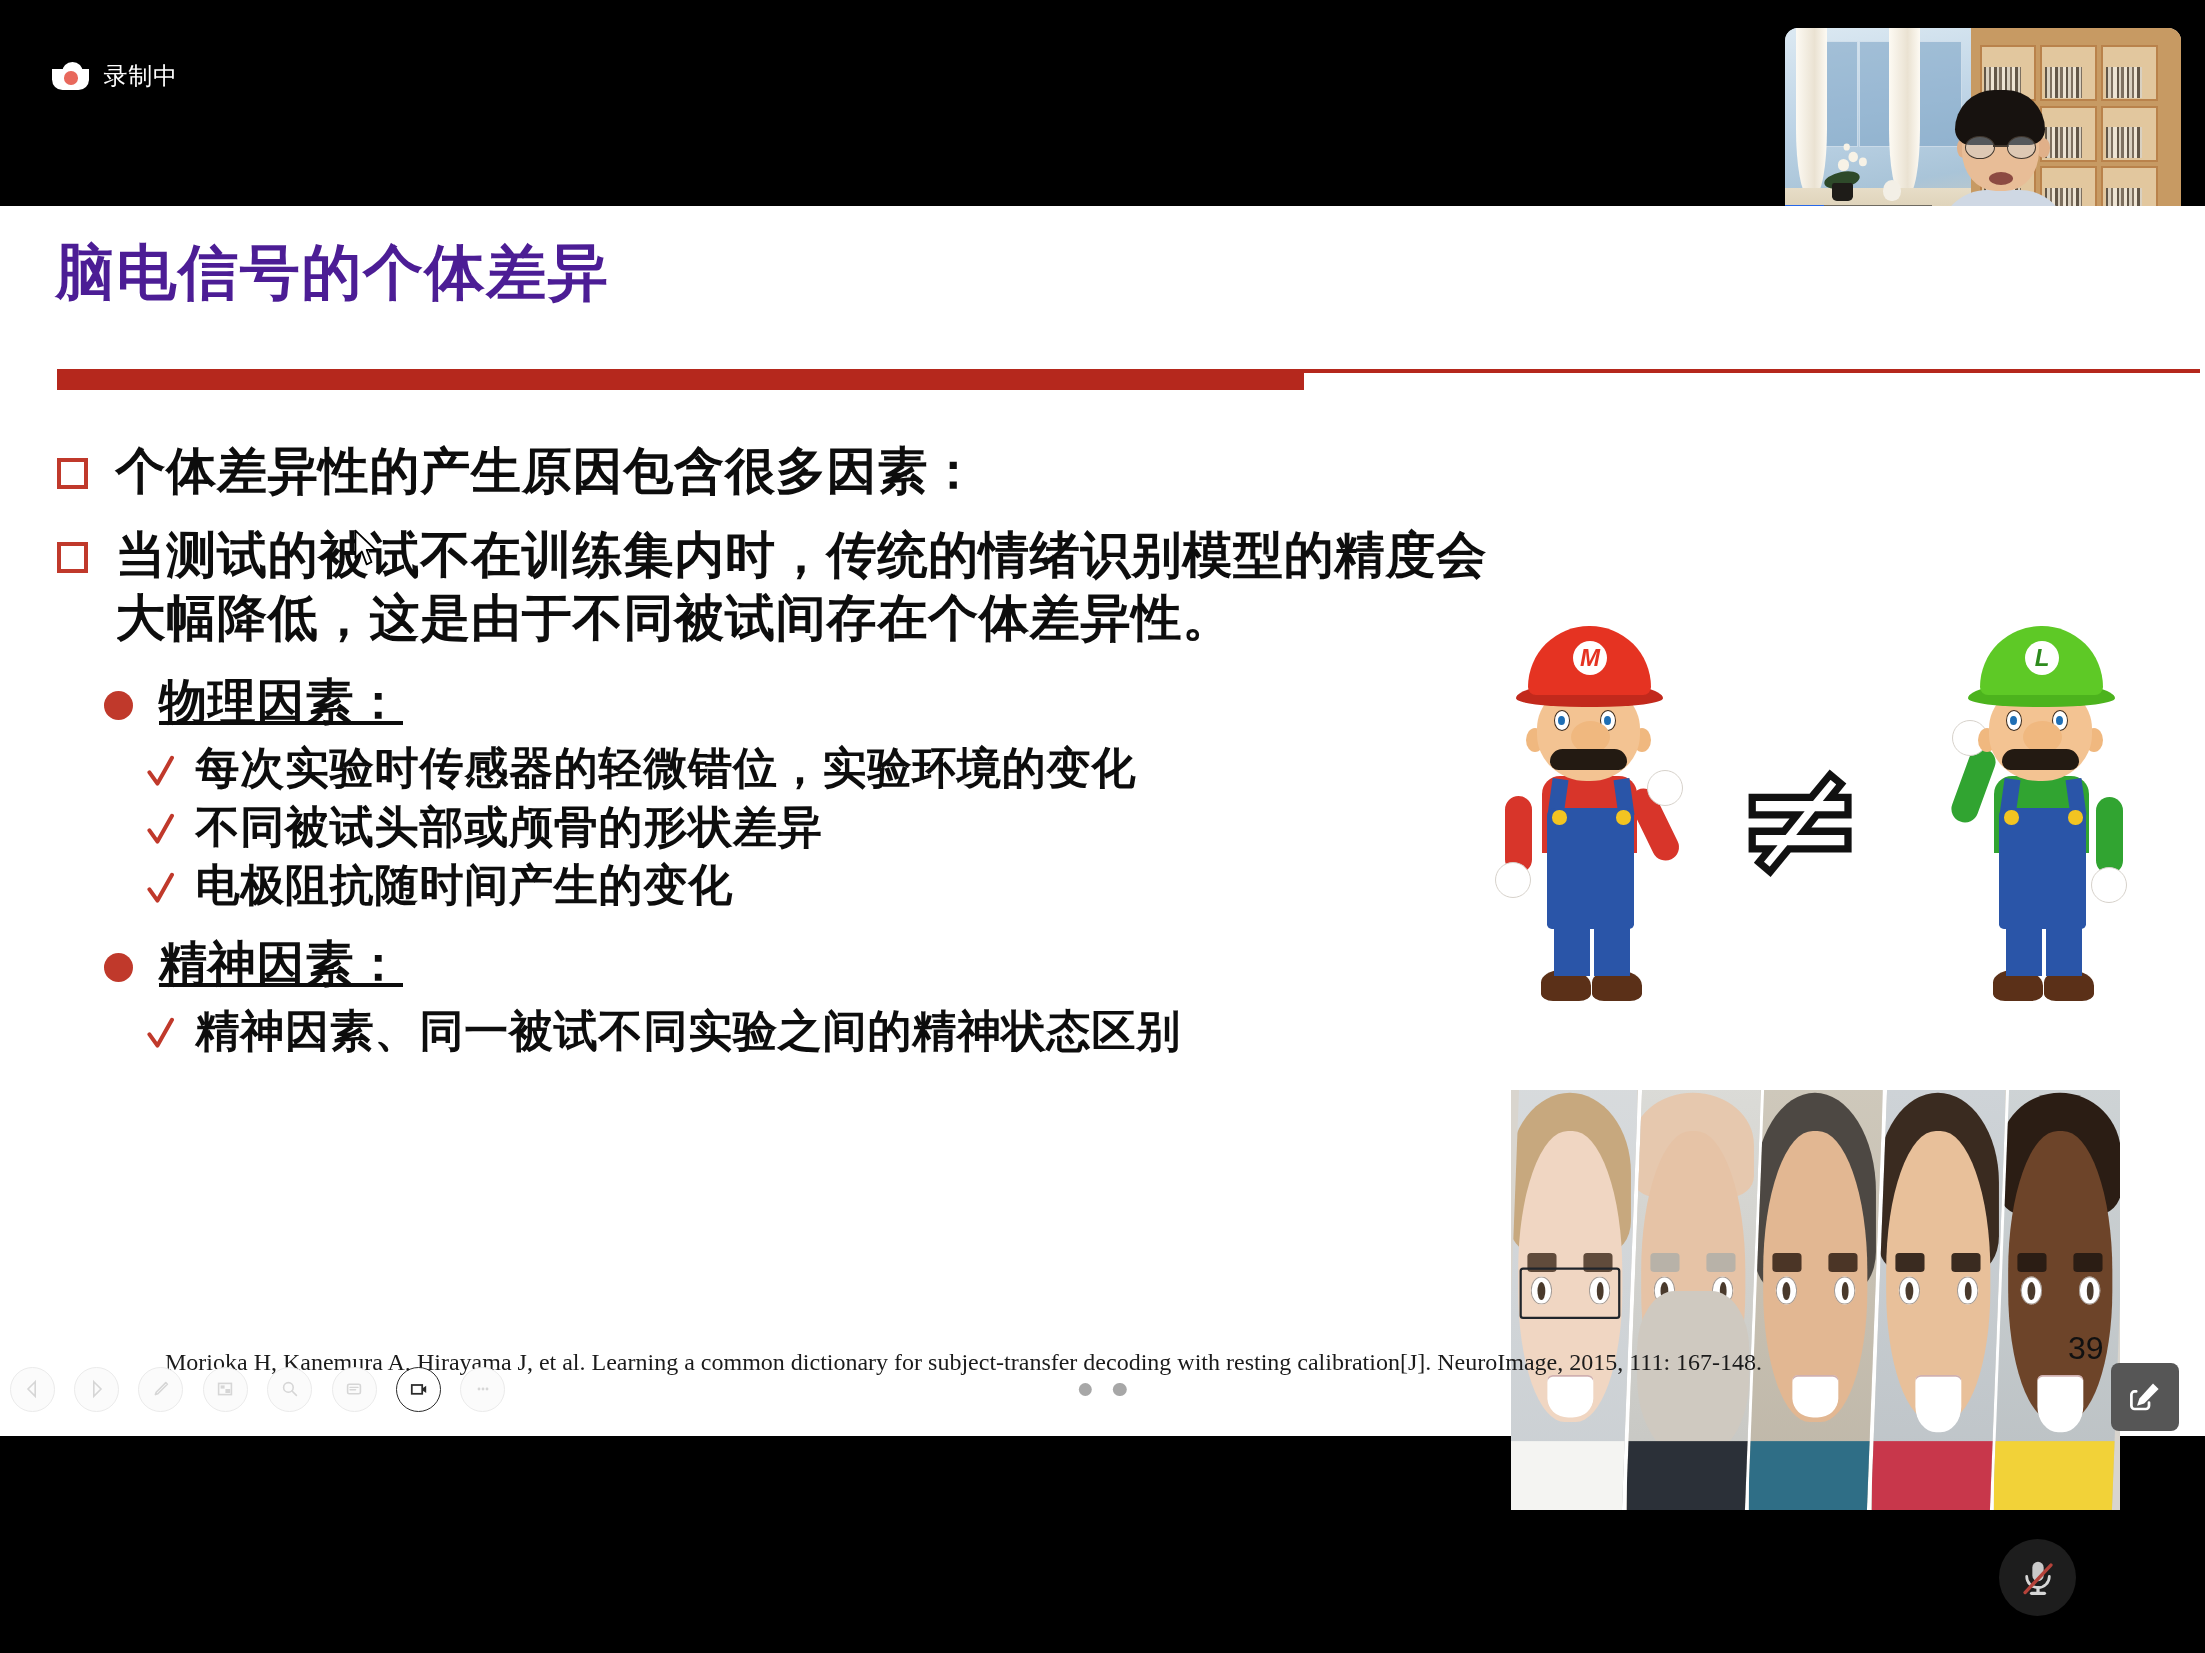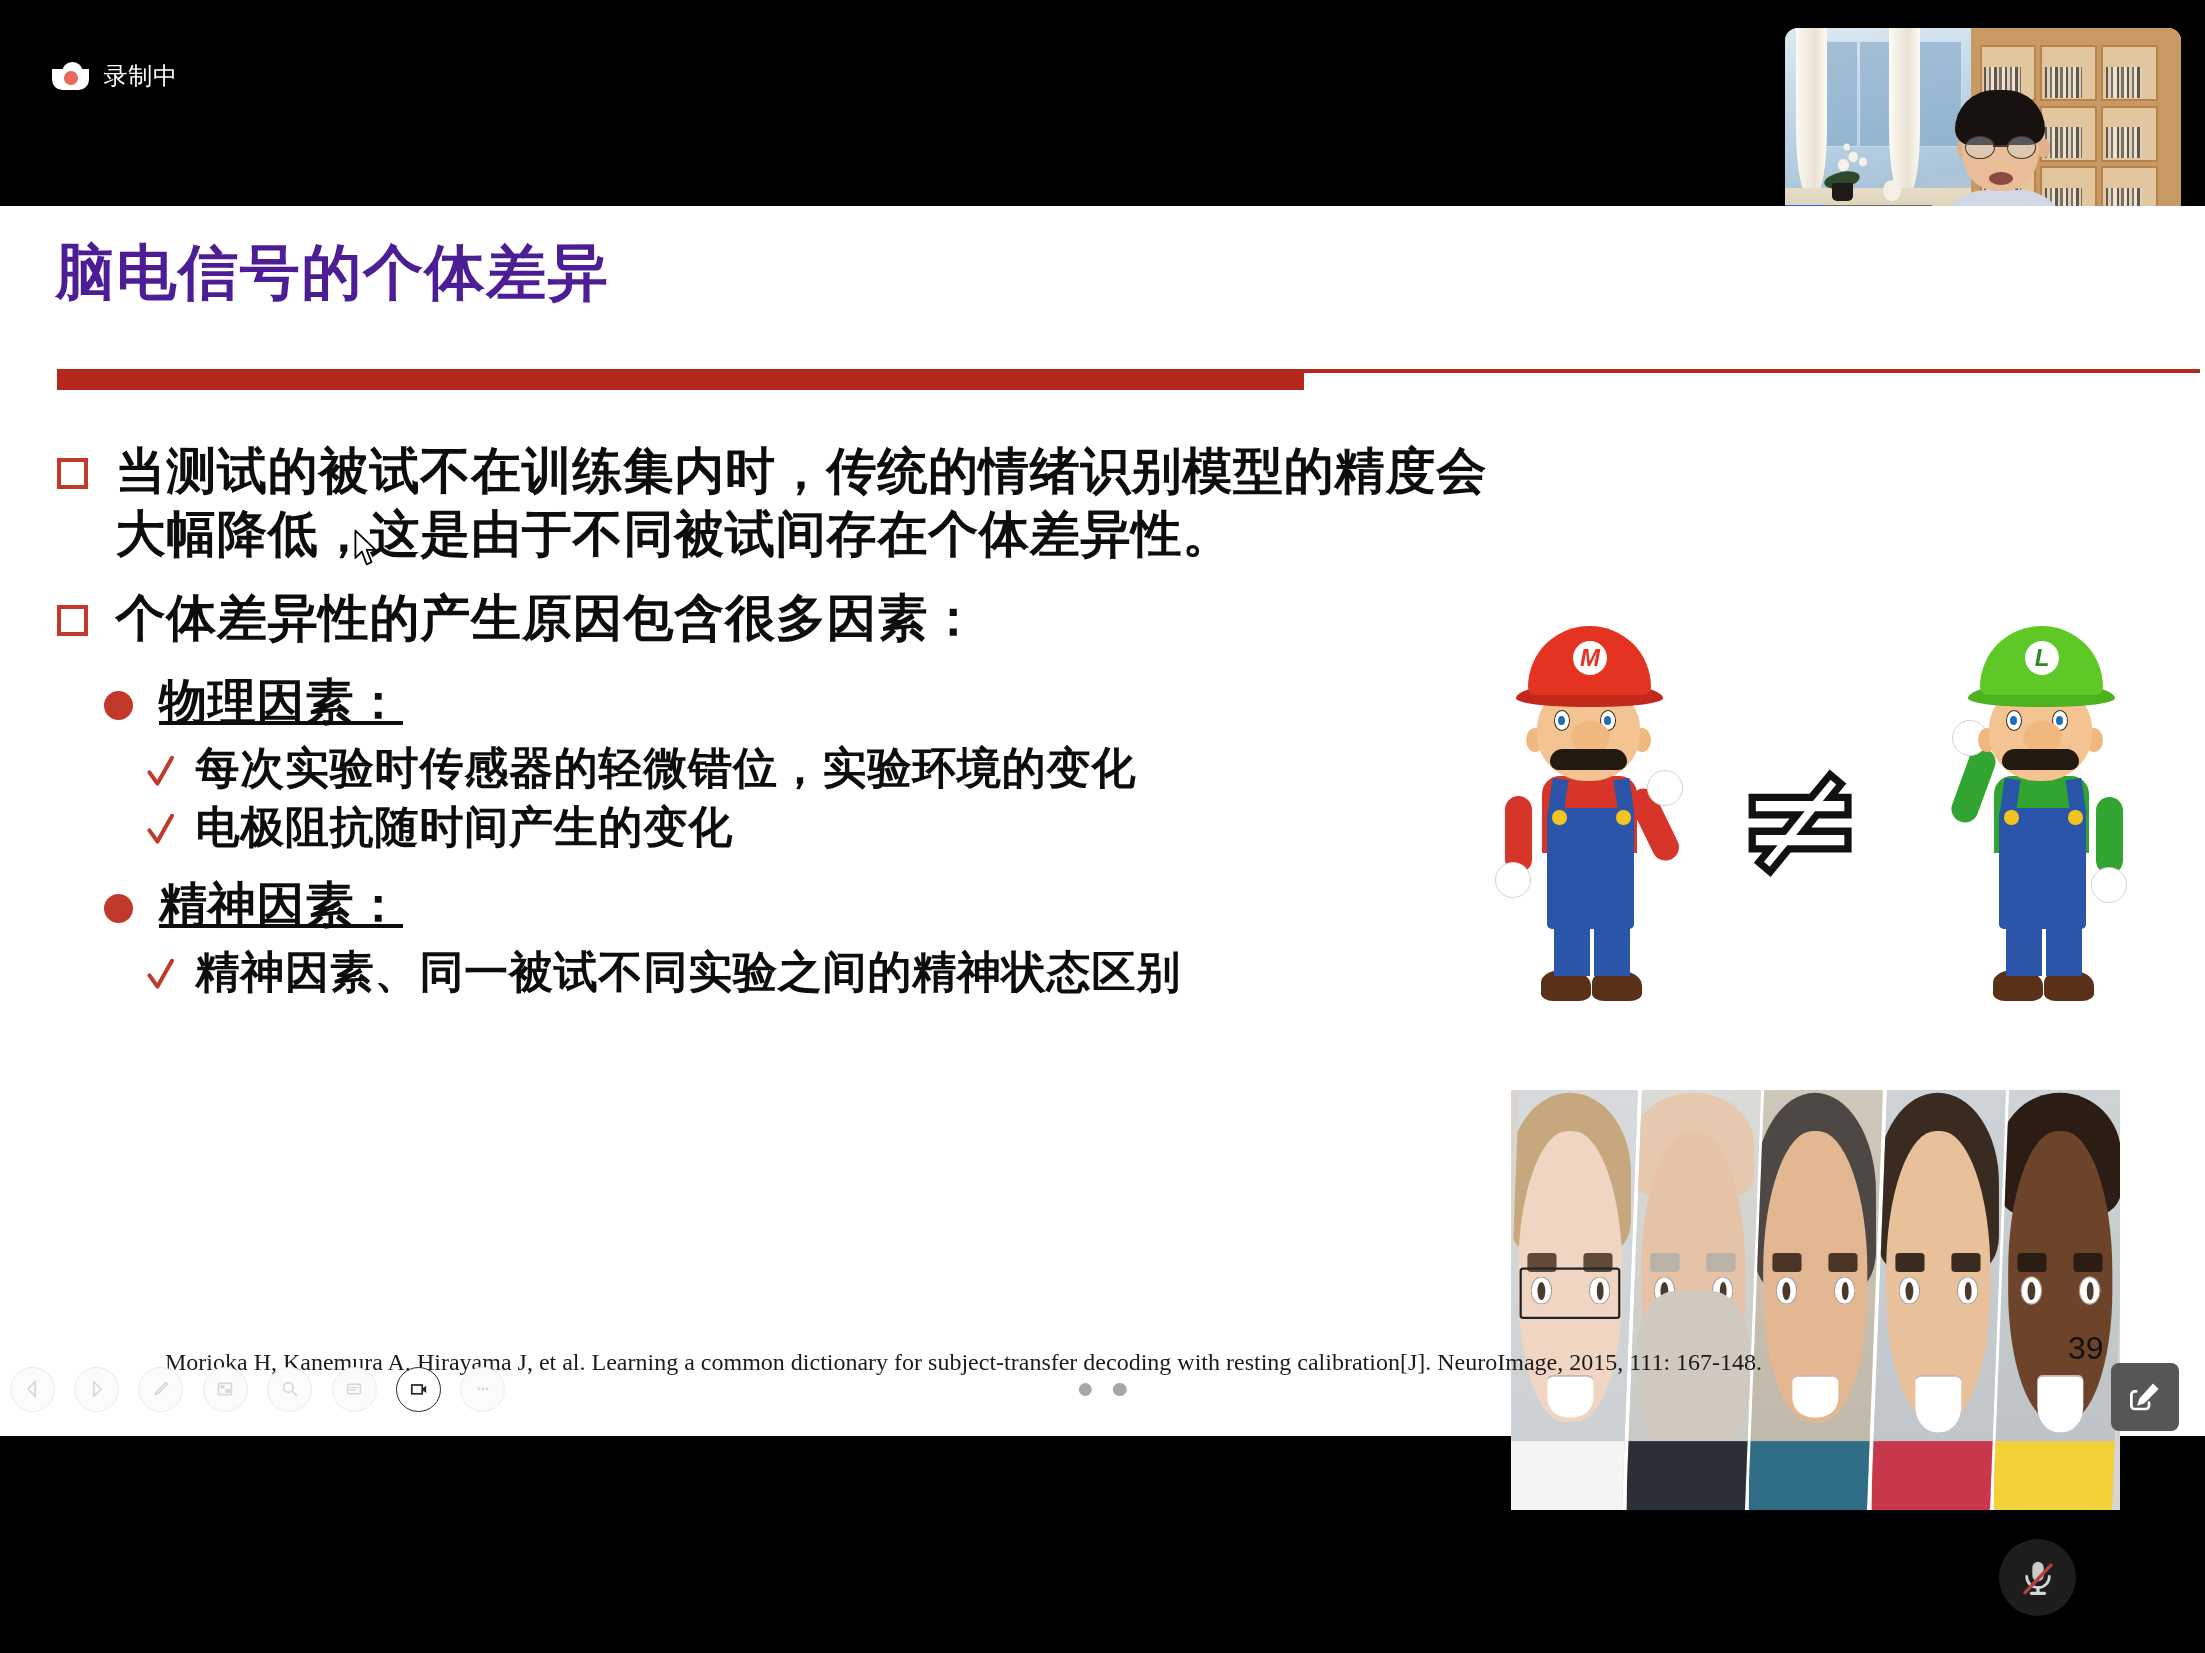--- a/index.html
+++ b/index.html
@@ -627,42 +627,50 @@
   <div id="slide">
 
     <div id="slide-title">脑电信号的个体差异</div>
     <div id="title-rule-thick"></div>
     <div id="title-rule-thin"></div>
 
     <div id="bullets">
 
       <div class="lvl1">
         <span class="box-bullet"></span>
-        <span class="lvl1-text">当测试的被试不在训练集内时，传统的情绪识别模型的精度会大幅降低，这是由于不同被试间存在个体差异性。</span>
+        <span class="lvl1-text">个体差异性的产生原因包含很多因素：</span>
       </div>
 
       <div class="lvl1">
         <span class="box-bullet"></span>
-        <span class="lvl1-text">个体差异性的产生原因包含很多因素：</span>
+        <span class="lvl1-text">当测试的被试不在训练集内时，传统的情绪识别模型的精度会大幅降低，这是由于不同被试间存在个体差异性。</span>
       </div>
 
       <div class="lvl2">
         <span class="dot-bullet"></span>
         <span class="lvl2-text">物理因素：</span>
       </div>
 
       <div class="lvl3">
         <span class="check-bullet">
           <svg viewBox="0 0 34 46">
               <path d="M3 24 L13 38 L31 6" stroke="#c0392b" stroke-width="5" fill="none" stroke-linecap="round" stroke-linejoin="round"></path>
             </svg>
         </span>
         <span class="lvl3-text">每次实验时传感器的轻微错位，实验环境的变化</span>
       </div>
 
+      <div class="lvl3">
+        <span class="check-bullet">
+          <svg viewBox="0 0 34 46">
+              <path d="M3 24 L13 38 L31 6" stroke="#c0392b" stroke-width="5" fill="none" stroke-linecap="round" stroke-linejoin="round"></path>
+            </svg>
+        </span>
+        <span class="lvl3-text">不同被试头部或颅骨的形状差异</span>
+      </div>
 
       <div class="lvl3">
         <span class="check-bullet">
           <svg viewBox="0 0 34 46">
               <path d="M3 24 L13 38 L31 6" stroke="#c0392b" stroke-width="5" fill="none" stroke-linecap="round" stroke-linejoin="round"></path>
             </svg>
         </span>
         <span class="lvl3-text">电极阻抗随时间产生的变化</span>
       </div>
 

